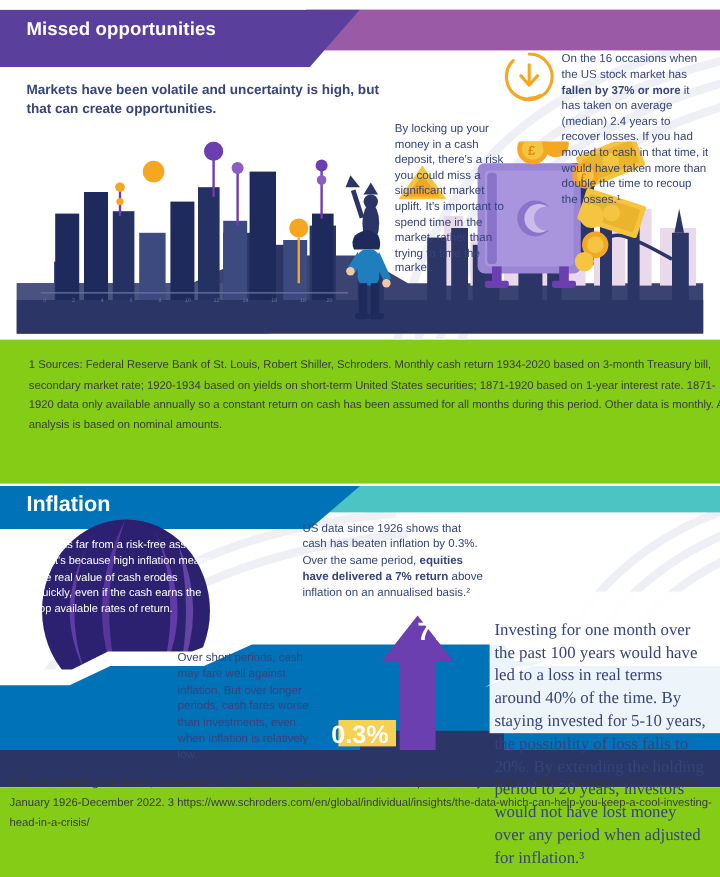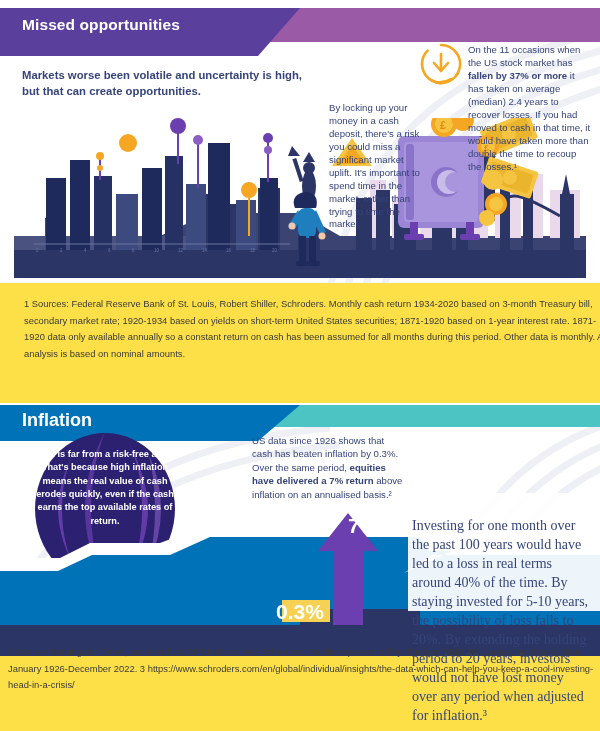--- a/index.html
+++ b/index.html
@@ -2,21 +2,21 @@
 <html><head>
 <meta charset="utf-8">
 <style>
   * { box-sizing: border-box; margin: 0; padding: 0; }
   html, body {
     width: 600px; height: 731px;
     background: #ffffff;
     font-family: "Liberation Sans", sans-serif;
     overflow: hidden;
   }
-  .page { position: relative; width: 600px; height: 731px; background: #fde047; }
+  .page { position: relative; width: 600px; height: 731px; background: #84cc16; }
 
   
   .panel1 {
     position: absolute; left: 0; top: 0; width: 600px; height: 283px;
     overflow: hidden; background: #ffffff;
   }
   .hdr-band-right {
     position: absolute; left: 255px; top: 8px; width: 345px; height: 34px;
     background: #9a5aa6;
   }
@@ -67,22 +67,22 @@
     position: absolute; left: 0px; top: 2px; width: 300px; height: 36px;
     background: #0072b8;
     clip-path: polygon(0 0, 100% 0, 86% 100%, 0 100%);
   }
   .hdr2-title {
     position: absolute; left: 22px; top: 7px;
     color: #ffffff; font-size: 18px; font-weight: bold; z-index: 5;
   }
   .balloon-text {
     position: absolute; left: 30px; top: 45px; width: 150px;
-    text-align: center; color: #ffffff; font-size: 9.2px;
-    font-weight: bold; line-height: 1.45; z-index: 6;
+    text-align: left; color: #ffffff; font-size: 9.2px;
+    font-weight: normal; line-height: 1.45; z-index: 6;
   }
   .p2-usdata {
     position: absolute; left: 252px; top: 434px; width: 152px;
     color: #36447a; font-size: 9.6px; line-height: 1.4;
   }
   .p2-usdata b { font-weight: bold; }
   .p2-short {
     position: absolute; left: 148px; top: 542px; width: 122px;
     color: #36447a; font-size: 9.6px; line-height: 1.4;
   }
@@ -112,21 +112,21 @@
         <path d="M625,45 C485,75 375,145 345,300"></path>
         <path d="M640,60 C500,90 390,160 360,310"></path>
         <path d="M655,75 C515,105 405,175 375,320"></path>
       </g>
     </svg>
 
     <div class="hdr-band-right"></div>
     <div class="hdr-band-left"></div>
     <div class="hdr-title">Missed opportunities</div>
 
-    <div class="p1-lead">Markets worse been volatile and uncertainty is high, but that can create opportunities.</div>
+    <div class="p1-lead">Markets have been volatile and uncertainty is high, but that can create opportunities.</div>
 
     <svg class="p1-illus" viewBox="0 0 600 165">
 
       <polygon points="14,135 14,160 586,160 586,118 340,118 300,95 210,95 160,118 14,118" fill="#3b4373"></polygon>
       <rect x="14" y="118" width="210" height="42" fill="#4a5280"></rect>
 
       <g fill="#ead9ea">
         <rect x="370" y="62" width="16" height="58"></rect>
         <rect x="392" y="78" width="22" height="42"></rect>
         <rect x="420" y="50" width="13" height="70"></rect>
@@ -270,21 +270,21 @@
     </svg>
 
     <svg class="arrow-badge" viewBox="0 0 44 44">
       <path d="M22,3 a19,19 0 1,1 -13.4,5.6" stroke="#f5a623" stroke-width="2.6" fill="none" stroke-linecap="round"></path>
       <path d="M22,41 a19,19 0 0,1 -9.5,-2.6" stroke="#f5a623" stroke-width="2.6" fill="none" stroke-linecap="round"></path>
       <path d="M22,40 a19,19 0 0,0 9.5,-2.6" stroke="#f5a623" stroke-width="2.6" fill="none" stroke-linecap="round"></path>
       <path d="M22,12 L22,27 M15,21 L22,29 L29,21" stroke="#f5a623" stroke-width="2.6" fill="none" stroke-linecap="round" stroke-linejoin="round"></path>
     </svg>
 
     <div class="p1-mid">By locking up your money in a cash deposit, there's a risk you could miss a significant market uplift. It's important to spend time in the market, rather than trying to time the market.</div>
-    <div class="p1-right"><span>On the 11 occasions when the US stock market has </span><b>fallen by 37% or more</b><span> it has taken on average (median) 2.4 years to recover losses. If you had moved to cash in that time, it would have taken more than double the time to recoup the losses.¹</span></div>
+    <div class="p1-right"><span>On the 16 occasions when the US stock market has </span><b>fallen by 37% or more</b><span> it has taken on average (median) 2.4 years to recover losses. If you had moved to cash in that time, it would have taken more than double the time to recoup the losses.¹</span></div>
   </section>
 
   <div class="sources1">1 Sources: Federal Reserve Bank of St. Louis, Robert Shiller, Schroders. Monthly cash return 1934-2020 based on 3-month Treasury bill, secondary market rate; 1920-1934 based on yields on short-term United States securities; 1871-1920 based on 1-year interest rate. 1871-1920 data only available annually so a constant return on cash has been assumed for all months during this period. Other data is monthly. All analysis is based on nominal amounts.</div>
 
   <section class="panel2">
 
     <svg width="600" height="253" style="position:absolute;left:0;top:0">
       <g stroke="#eef0f5" stroke-width="7" fill="none">
         <path d="M-20,250 C40,120 150,40 330,25"></path>
         <path d="M-20,268 C45,138 158,58 340,42"></path>
@@ -359,17 +359,18 @@
       <text x="78" y="30" class="pct-label" font-size="21" font-family="Liberation Sans, sans-serif">7%</text>
       <text x="6" y="116" class="pct-label" font-size="21" font-family="Liberation Sans, sans-serif">0.3%</text>
     </svg>
 
     <div class="balloon-text">Cash is far from a risk-free asset. That's because high inflation means the real value of cash erodes quickly, even if the cash earns the top available rates of return.</div>
 
   </section>
 
   <div class="p2-usdata"><span>US data since 1926 shows that cash has beaten inflation by 0.3%. Over the same period, </span><b>equities have delivered a 7% return</b><span> above inflation on an annualised basis.²</span></div>
 
+  <div class="p2-short">Over short periods, cash may fare well against inflation. But over longer periods, cash fares worse than investments, even when inflation is relatively low.</div>
   <div class="p2-invest">Investing for one month over the past 100 years would have led to a loss in real terms around 40% of the time. By staying invested for 5-10 years, the possibility of loss falls to 20%. By extending the holding period to 20 years, investors would not have lost money over any period when adjusted for inflation.³</div>
 
   <div class="sources2">2 Source Morningstar Direct, accessed via CFA Institute and Schroders. Stocks represented by Ibbotson SBBI US Large-Cap Stocks. Data January 1926-December 2022. 3 https://www.schroders.com/en/global/individual/insights/the-data-which-can-help-you-keep-a-cool-investing-head-in-a-crisis/</div>
 
 </div>
 
 </body></html>

